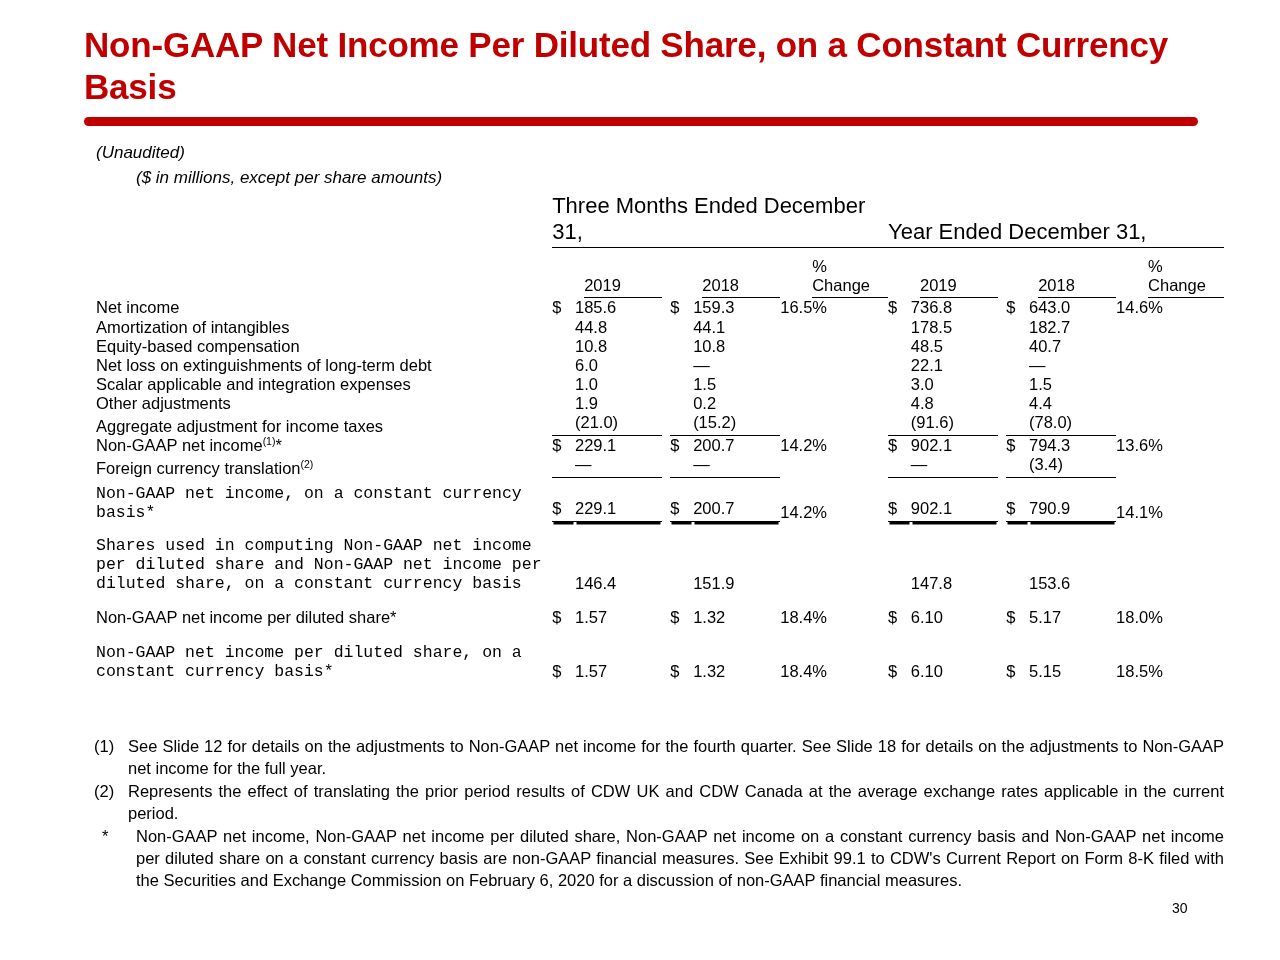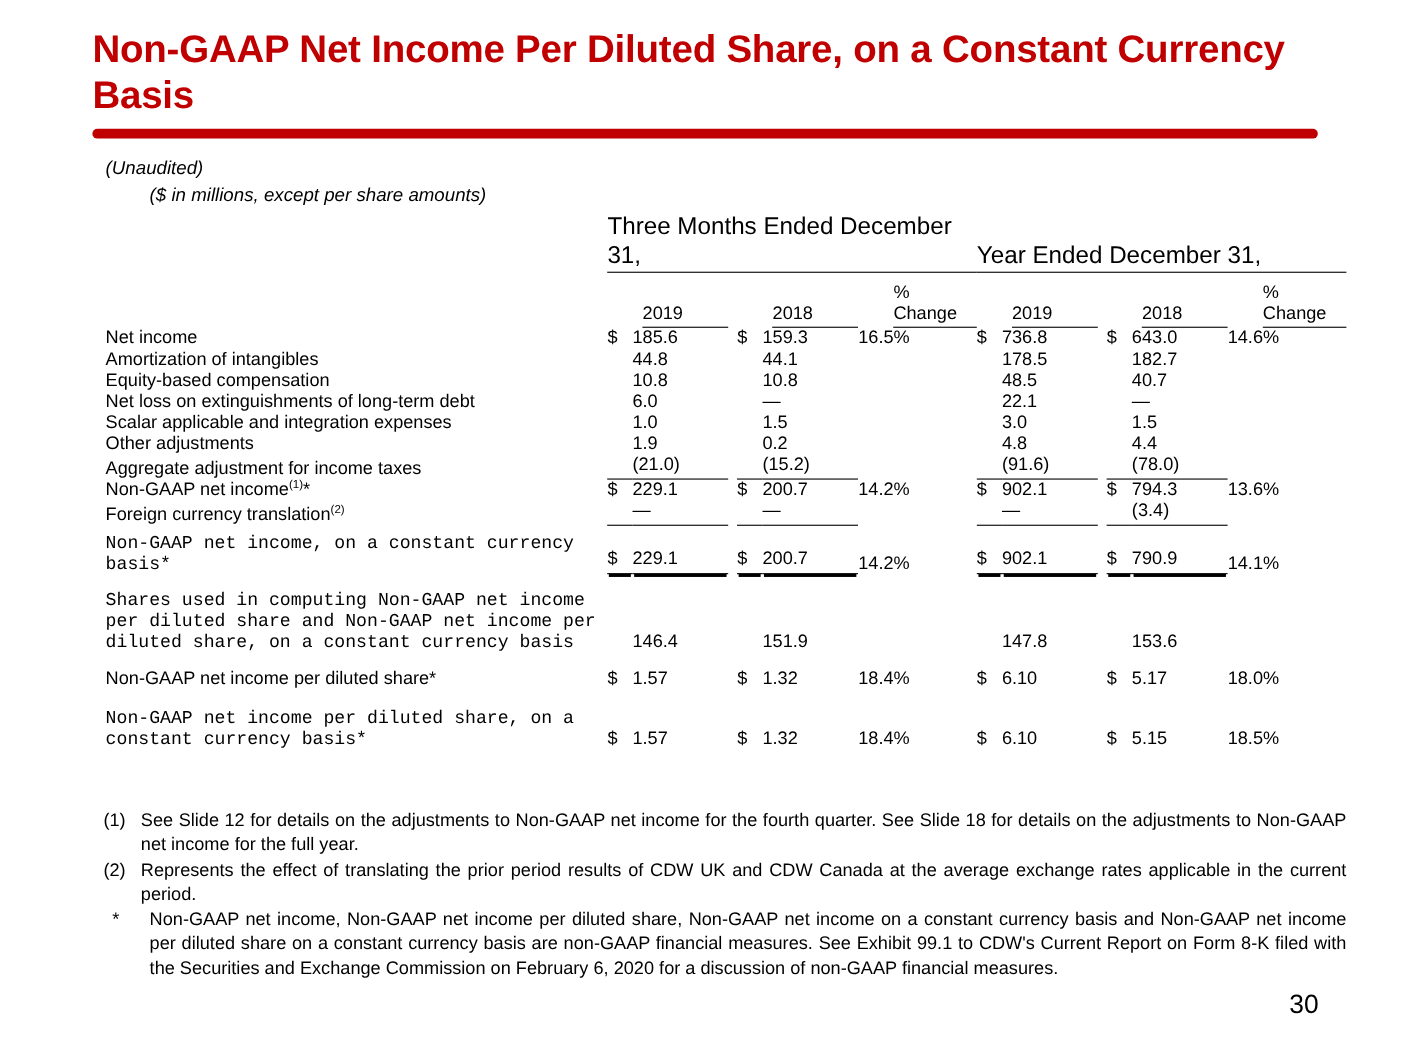--- a/index.html
+++ b/index.html
@@ -139,21 +139,21 @@
     text-align: left;
   }
   .fn-mark.star { width: 34px; padding-left: 8px; }
   .fn-body { flex: 1 1 auto; }
   .fn-body.just { text-align: justify; text-align-last: left; }
 
   #page-number {
     position: absolute;
     left: 1172px;
     top: 900px;
-    font-size: 24px;
+    font-size: 14px;
   }
 </style>
 </head>
 <body>
 
 <div id="slide-title">Non-GAAP Net Income Per Diluted Share, on a Constant Currency Basis</div>
 <div id="title-rule"></div>
 
 <div class="subtitle" id="subtitle-unaudited">(Unaudited)</div>
 <div class="subtitle" id="subtitle-units">($ in millions, except per share amounts)</div>

